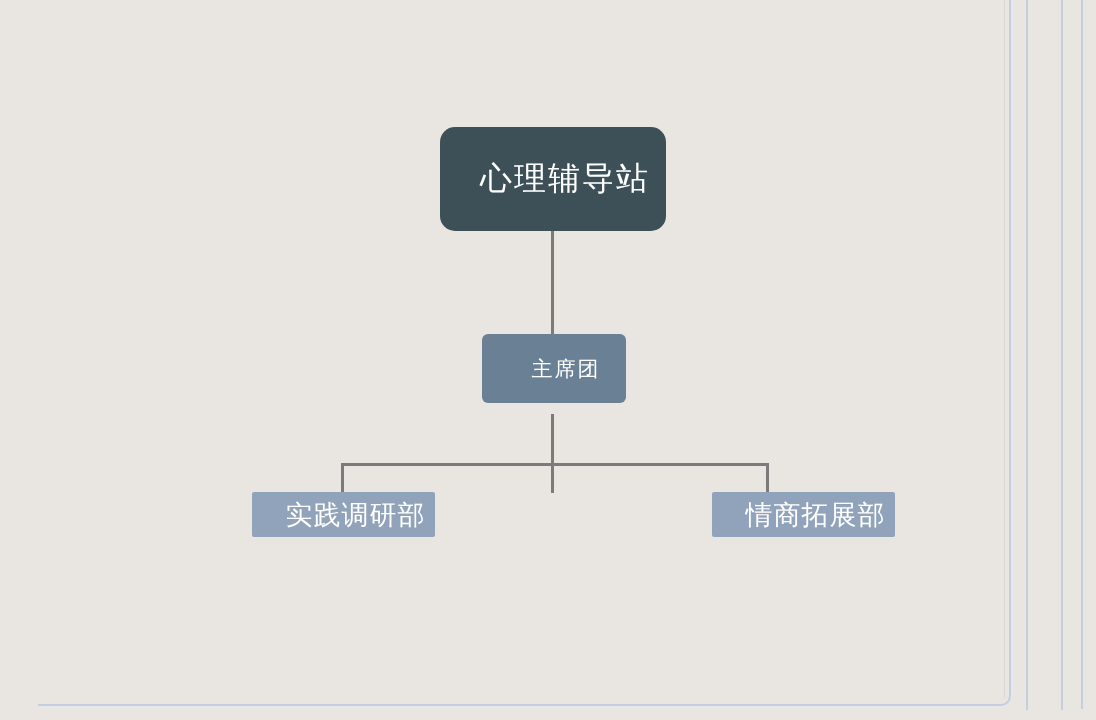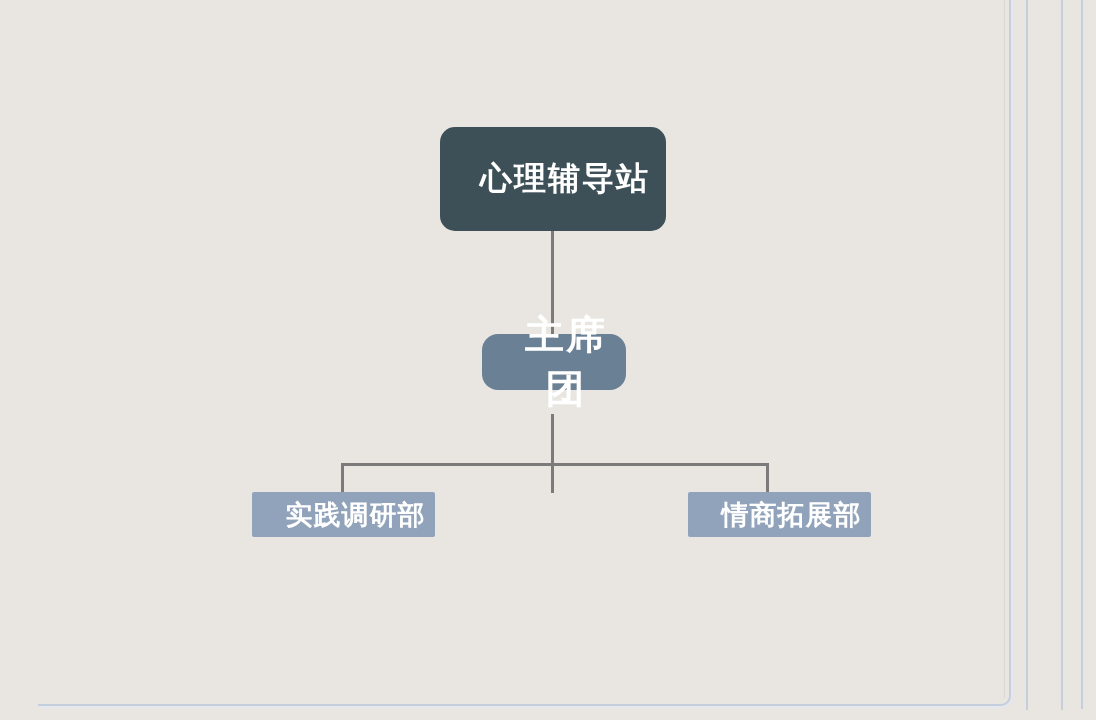--- a/index.html
+++ b/index.html
@@ -50,48 +50,48 @@
   .c-v2 { left: 551px; top: 414px; width: 3px; height: 79px; }
   .c-h  { left: 341px; top: 463px; width: 428px; height: 3px; }
   .c-d1 { left: 341px; top: 463px; width: 3px; height: 30px; }
   .c-d3 { left: 766px; top: 463px; width: 3px; height: 30px; }
 
   
   .node {
     position: absolute;
     display: flex; align-items: center; justify-content: center;
     color: var(--node-text);
-    font-weight: bold;
+    font-weight: normal;
     letter-spacing: 2px;
-    text-align: center;
+    text-align: right;
     box-sizing: border-box;
     padding-left: 24px;
   }
   .node-root {
     left: 440px; top: 127px; width: 226px; height: 104px;
     background: var(--root-fill);
     border-radius: 15px;
     font-size: 32px;
   }
   .node-mid {
-    left: 482px; top: 334px; width: 144px; height: 56px;
+    left: 482px; top: 334px; width: 144px; height: 69px;
     background: var(--mid-fill);
-    border-radius: 16px;
-    font-size: 39px;
+    border-radius: 6px;
+    font-size: 21px;
   }
   .node-leaf {
     top: 492px; height: 45px;
     background: var(--leaf-fill);
     border-radius: 2px;
     font-size: 27px;
     letter-spacing: 1px;
   }
   .leaf-0 { left: 252px; width: 183px; }
   .leaf-1 { left: 462px; top: 491px; width: 185px; }
-  .leaf-2 { left: 688px; width: 183px; }
+  .leaf-2 { left: 712px; width: 183px; }
 </style>
 </head>
 <body>
 
 <div class="stage">
 
   <div class="frame"></div>
   <div class="pinstripe ps-a"></div>
   <div class="pinstripe ps-b"></div>
   <div class="pinstripe ps-c"></div>

